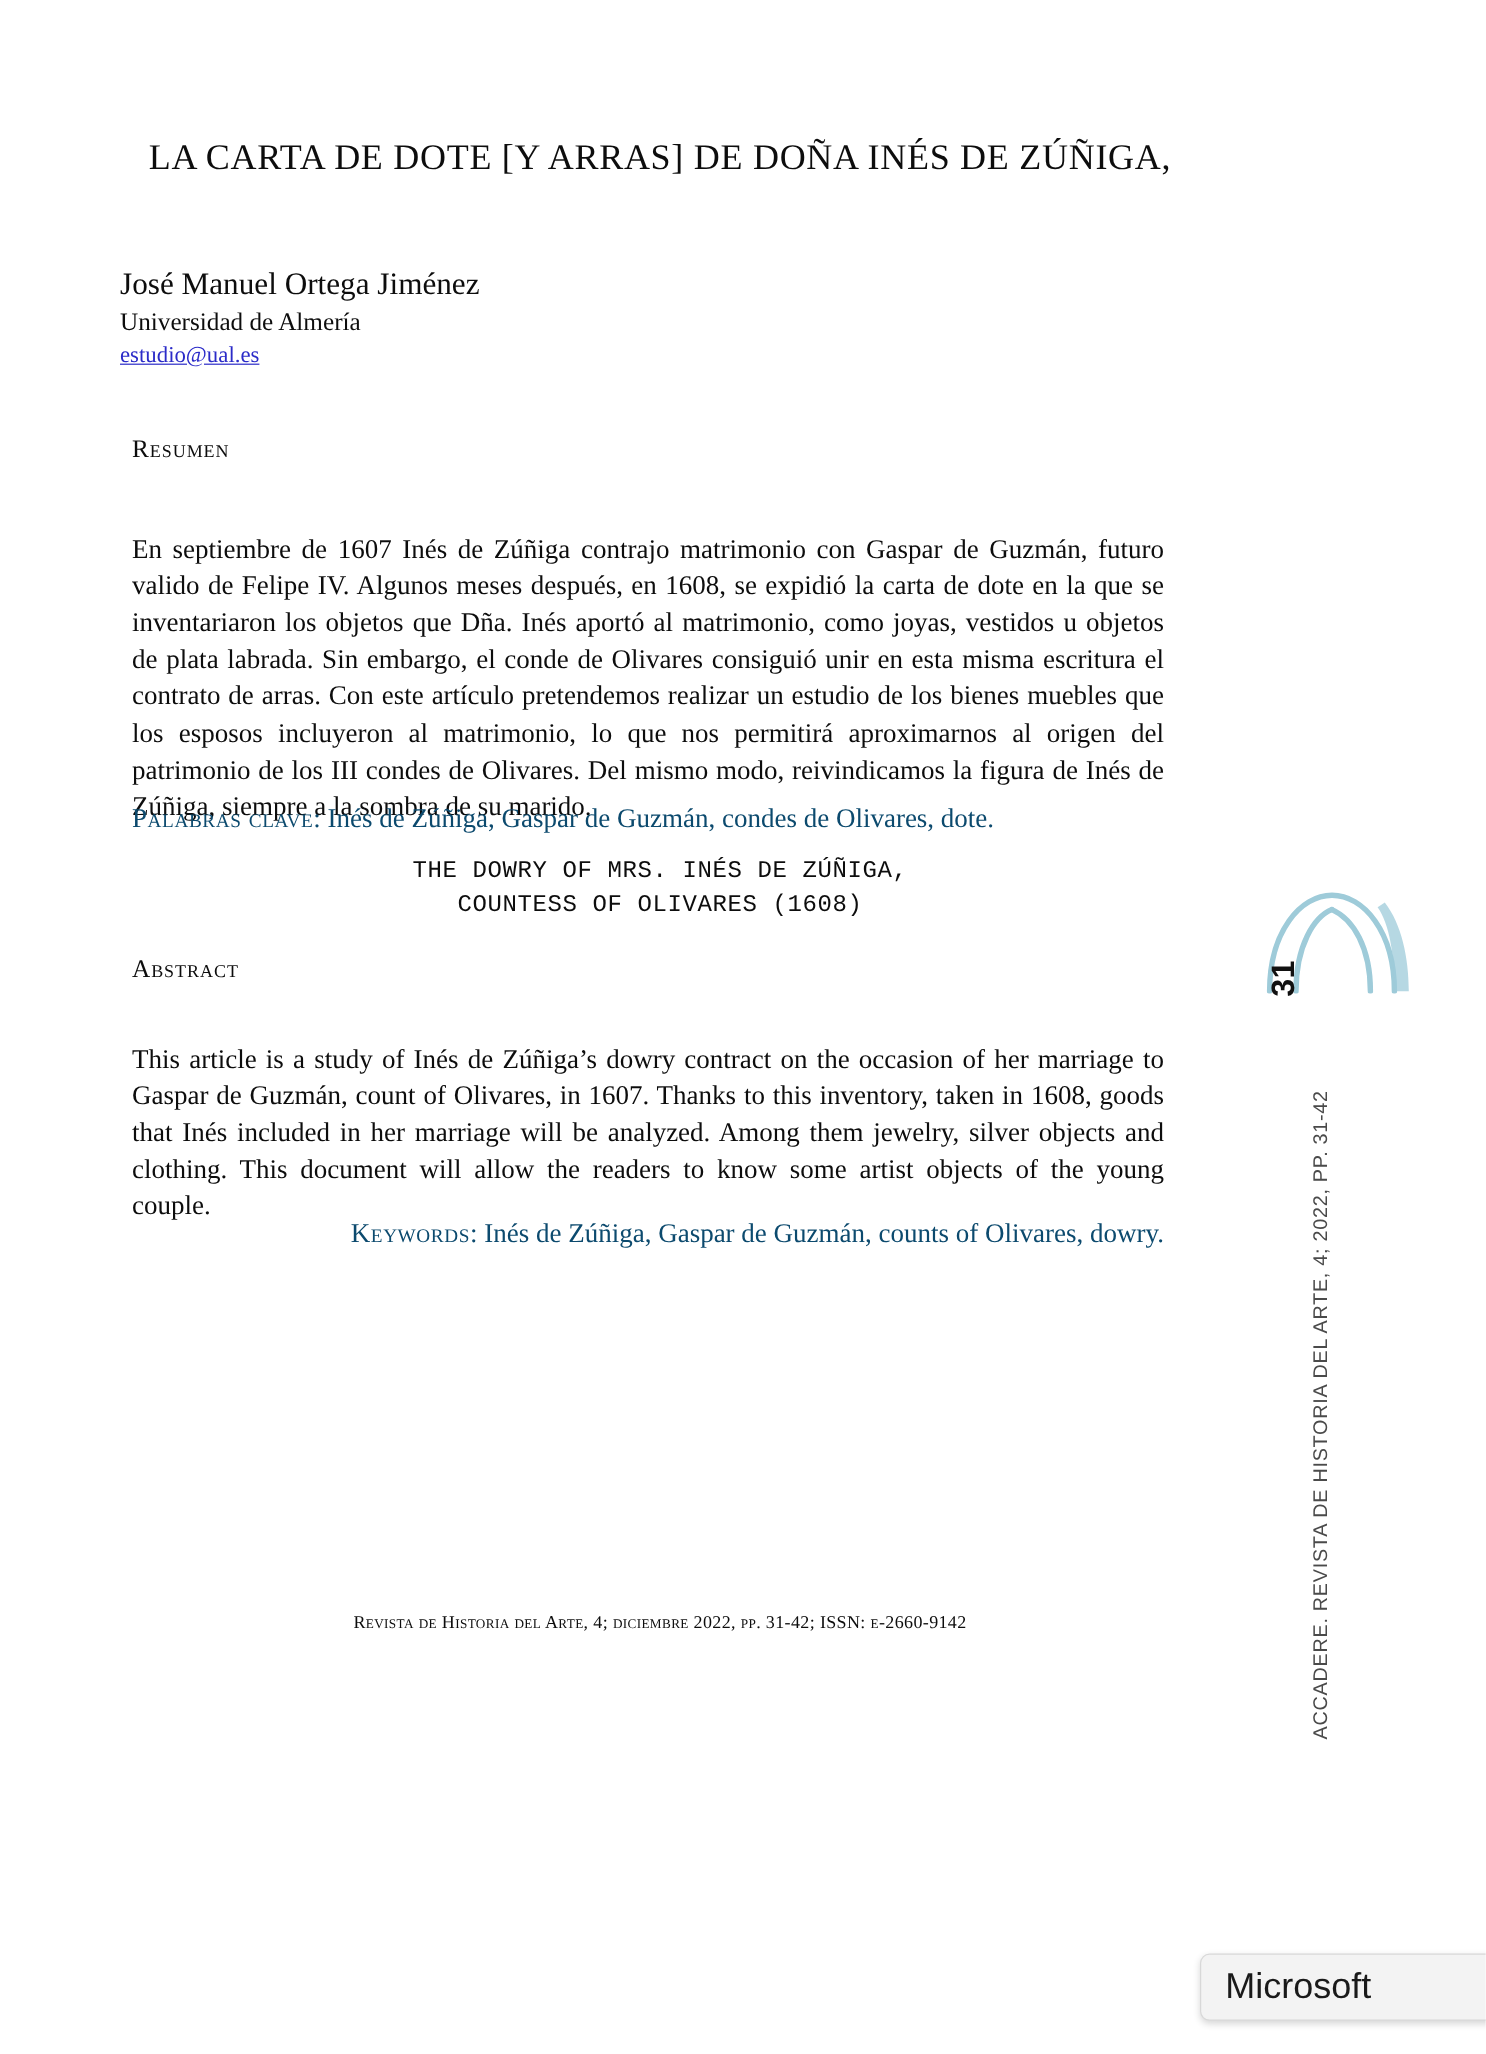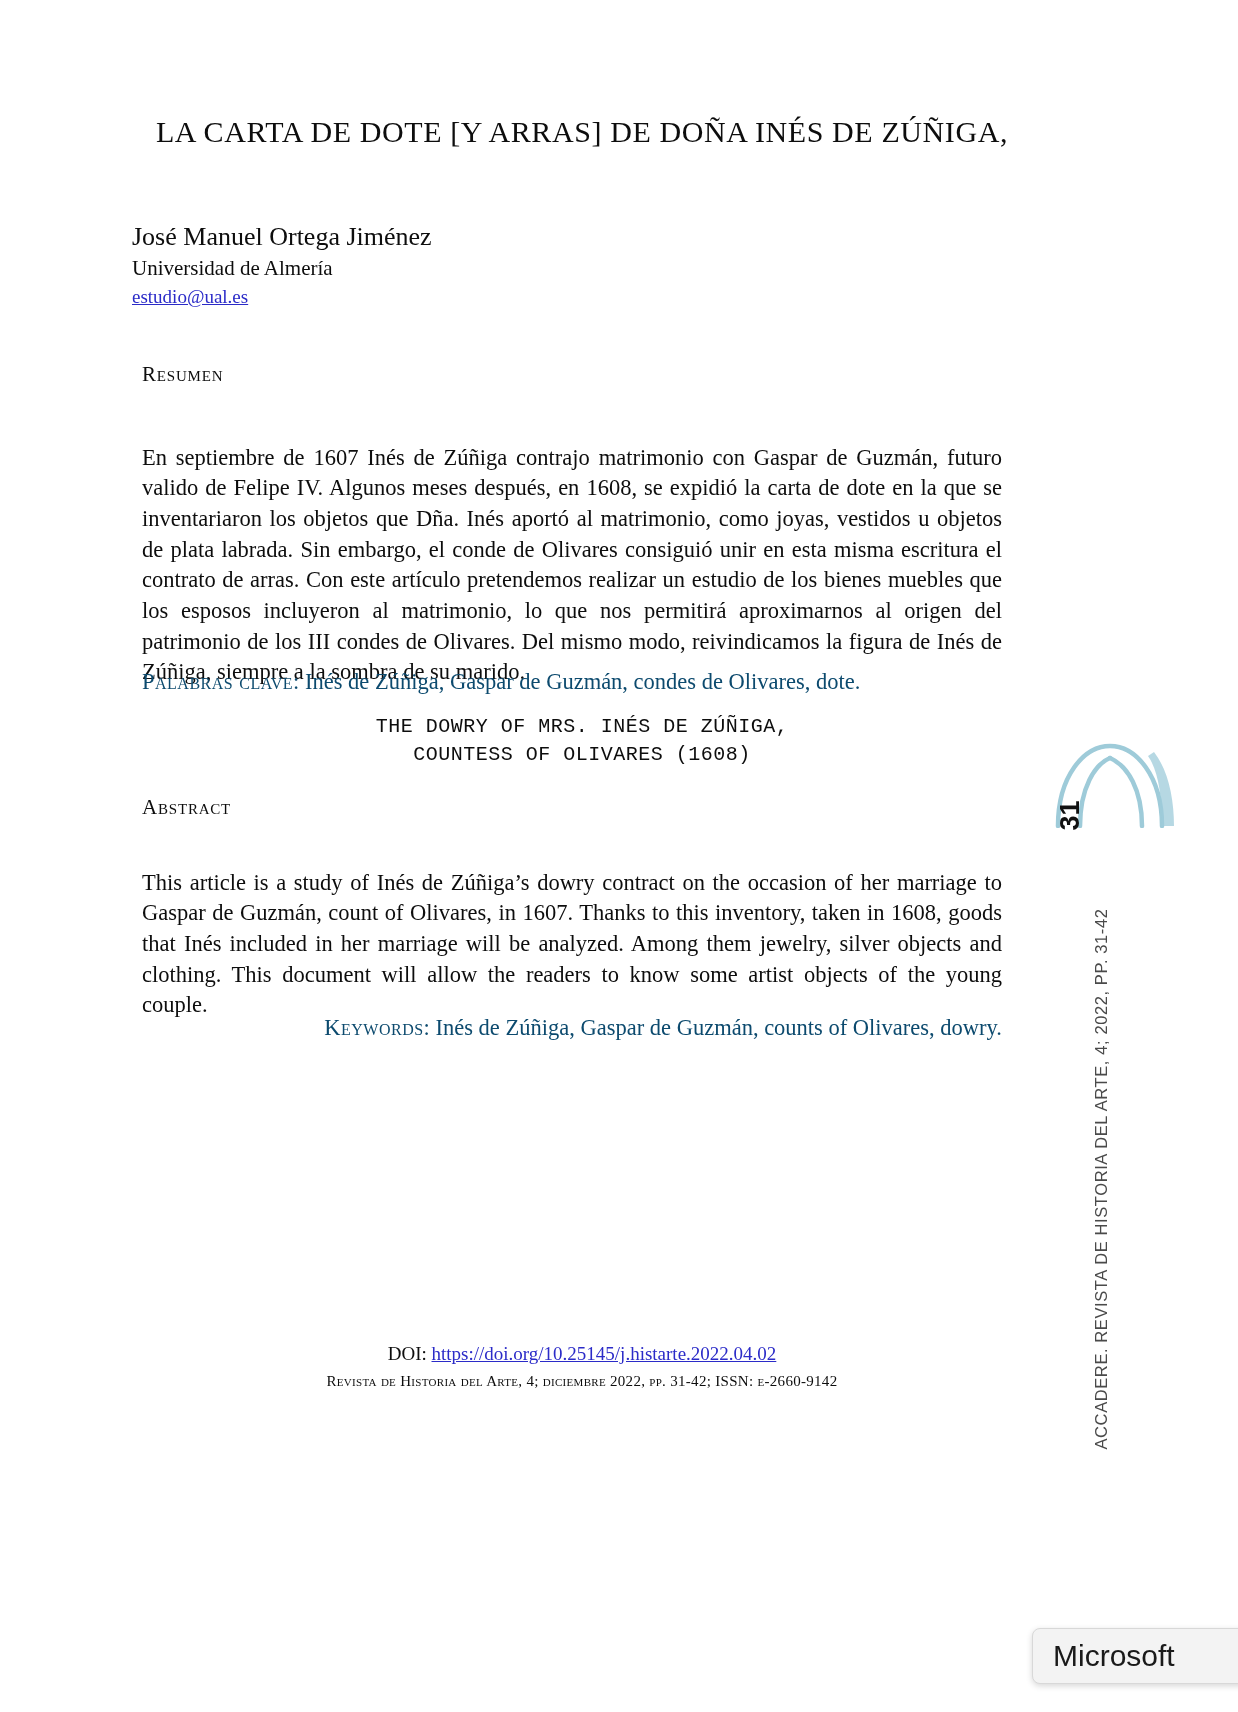--- a/index.html
+++ b/index.html
@@ -13,21 +13,20 @@
     position: relative;
     overflow: hidden;
     font-family: "Liberation Serif", "DejaVu Serif", serif;
     color: #111111;
   }
 
   .page {
     position: absolute;
     inset: 0;
     background: #ffffff;
-    margin-left: 32px;
   }
 
   
   .doc-title {
     position: absolute;
     left: 100px;
     top: 92px;
     width: 900px;
     text-align: center;
     font-size: 30px;
@@ -237,24 +236,20 @@
     <span class="line">COUNTESS OF OLIVARES (1608)</span>
   </div>
 
   <div class="sec-heading" id="abstract-heading">Abstract</div>
   <p class="abstract-body" id="abstract-body-en">This article is a study of Inés de Zúñiga’s dowry contract on the occasion of her marriage to Gaspar de Guzmán, count of Olivares, in 1607. Thanks to this inventory, taken in 1608, goods that Inés included in her marriage will be analyzed. Among them jewelry, silver objects and clothing. This document will allow the readers to know some artist objects of the young couple.</p>
   <p class="keywords-line" id="keywords-en">
     <span class="kw-label">Keywords</span><span>: </span><span>Inés de Zúñiga, Gaspar de Guzmán, counts of Olivares, dowry.</span>
   </p>
 
   <div class="footer">
-    <div class="footer-doi">
-      <span>DOI:</span>
-      <span class="doi-url">https://doi.org/10.25145/j.histarte.2022.04.02</span>
-    </div>
     <div class="footer-cite">Revista de Historia del Arte, 4; diciembre 2022, pp. 31-42; ISSN: e-2660-9142</div>
   </div>
 
   <div class="rail">
     <div class="rail-logo">
       <svg viewBox="0 0 130 110" width="130" height="110" aria-hidden="true">
         <g fill="none" stroke="#9ecbd9" stroke-width="4.5" stroke-linecap="round">
           <path d="M8 108 C8 58, 34 28, 60 28 C86 28, 112 58, 112 108"></path>
           <path d="M30 108 C30 70, 45 46, 60 40"></path>
           <path d="M60 40 C78 48, 92 72, 92 108"></path>

